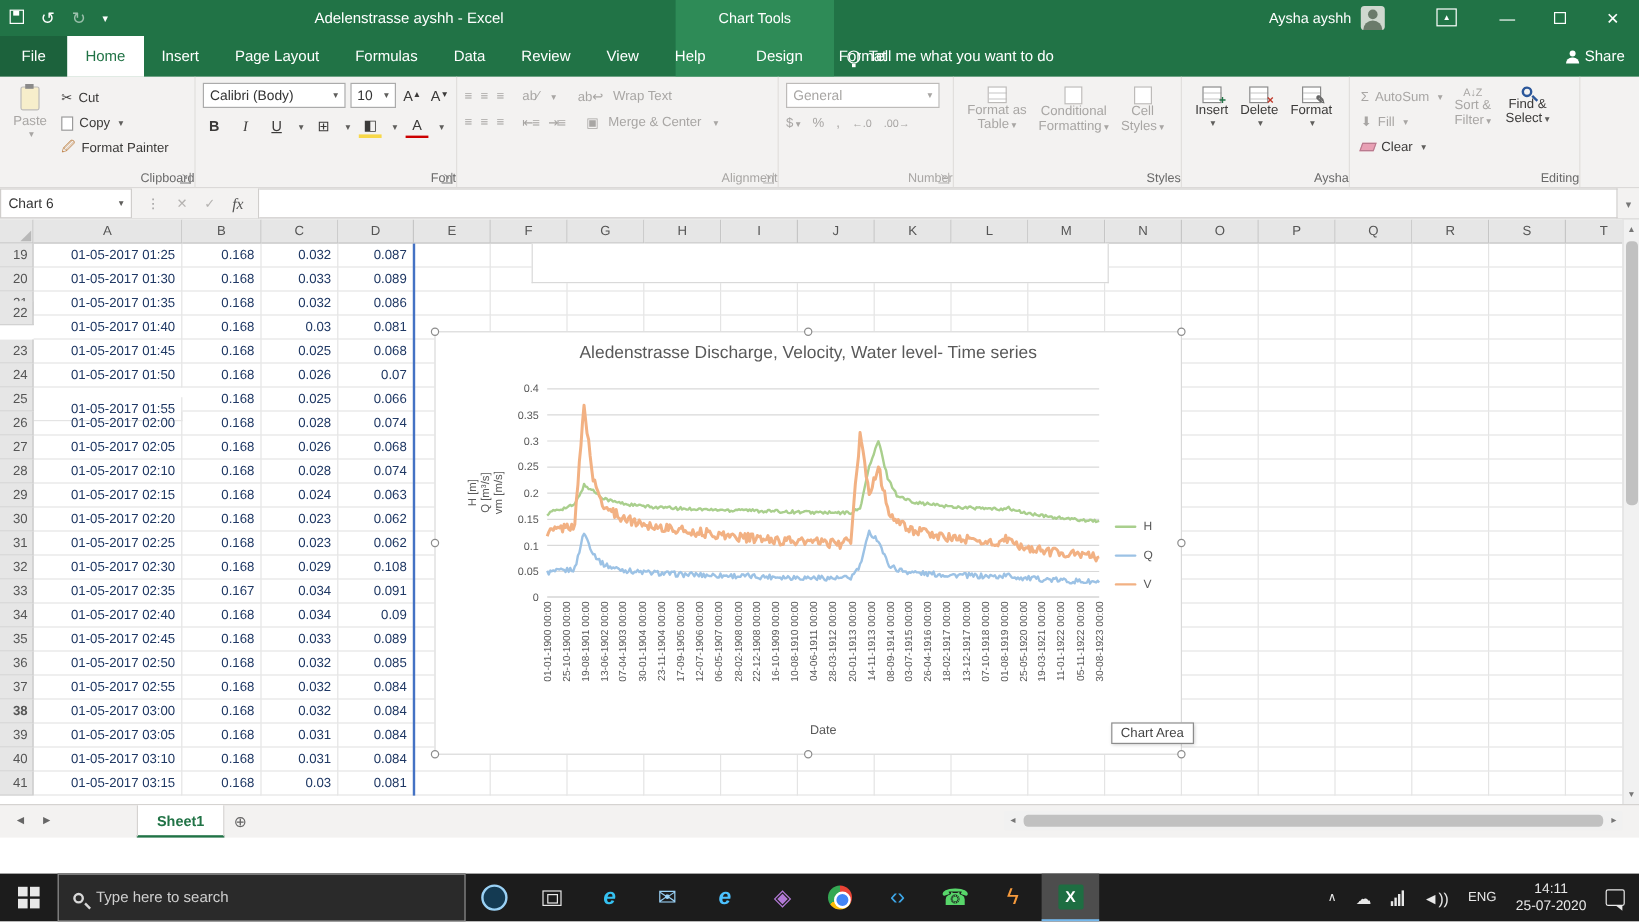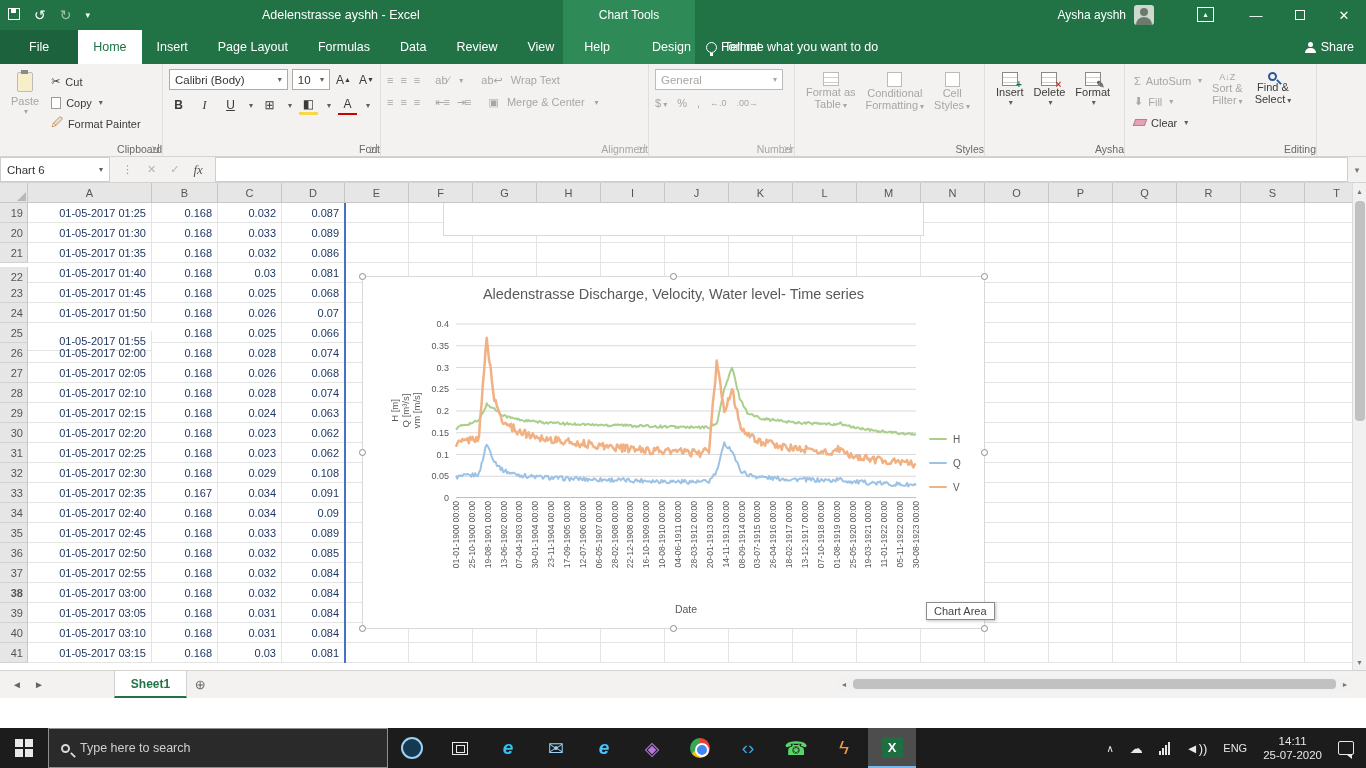--- a/index.html
+++ b/index.html
@@ -20,21 +20,21 @@
   .avatar:after{content:"";position:absolute;left:2px;top:12px;width:16px;height:10px;border-radius:8px 8px 0 0;background:#6b7b6b}
   .ribdisp{position:absolute;right:152px;top:7px;width:17px;height:15px;border:1px solid #fff;display:flex;align-items:center;justify-content:center;font-size:8px}
   .wctl{position:absolute;top:0;height:30px;width:44px;display:flex;align-items:center;justify-content:center;font-size:13px;color:#fff}
   .wmin{right:88px}.wmax{right:44px}.wclose{right:0}
   .maxbox{width:10px;height:10px;border:1px solid #fff}
   
   .tabrow{position:absolute;left:0;top:30px;width:1366px;height:34px;background:#217346}
   .ctxband-b{position:absolute;left:563px;top:0;width:132px;height:34px;background:#2e8b57}
   .tabs{position:absolute;left:0;top:0;height:34px;display:flex;align-items:stretch}
   .rtab{padding:0 15px;display:flex;align-items:center;font-size:12.5px;color:#fff;white-space:nowrap}
-  .rtab.file{background:rgba(0,0,0,.14);padding:0 29px}
+  .rtab.file{background:rgba(0,0,0,.14);padding:0 18px}
   .rtab.active{background:#fff;color:#217346}
   .tellme{position:absolute;left:706px;top:0;height:34px;display:flex;align-items:center;gap:7px;color:#fff;font-size:12.5px}
   .bulb{width:11px;height:11px;border:1.5px solid #fff;border-radius:50%;position:relative}
   .bulb:after{content:"";position:absolute;left:3px;top:10px;width:3px;height:3px;background:#fff}
   .share{position:absolute;right:12px;top:0;height:34px;display:flex;align-items:center;gap:6px;color:#fff;font-size:12.5px}
   .person{width:10px;height:10px;position:relative}
   .person:before{content:"";position:absolute;left:3px;top:0;width:5px;height:5px;border-radius:50%;background:#fff}
   .person:after{content:"";position:absolute;left:0;top:6px;width:11px;height:5px;border-radius:5px 5px 0 0;background:#fff}
   
   .ribbon{position:absolute;left:0;top:64px;width:1366px;height:93px;background:#f3f2f1;border-bottom:1px solid #d5d3d1;display:flex}
@@ -466,21 +466,21 @@
       <div class="cell" style="left: 729px; top: 60px; width: 64px; height: 20px;"></div>
       <div class="cell" style="left: 793px; top: 60px; width: 64px; height: 20px;"></div>
       <div class="cell" style="left: 857px; top: 60px; width: 64px; height: 20px;"></div>
       <div class="cell" style="left: 921px; top: 60px; width: 64px; height: 20px;"></div>
       <div class="cell" style="left: 985px; top: 60px; width: 64px; height: 20px;"></div>
       <div class="cell" style="left: 1049px; top: 60px; width: 64px; height: 20px;"></div>
       <div class="cell" style="left: 1113px; top: 60px; width: 64px; height: 20px;"></div>
       <div class="cell" style="left: 1177px; top: 60px; width: 64px; height: 20px;"></div>
       <div class="cell" style="left: 1241px; top: 60px; width: 64px; height: 20px;"></div>
       <div class="cell" style="left: 1305px; top: 60px; width: 64px; height: 20px;"></div>
-      <div class="rowh" style="top: 84px; height: 20px; text-align: center;">22</div>
+      <div class="rowh" style="top: 68px; height: 20px; text-align: center;">22</div>
       <div class="cell" style="left: 28px; top: 80px; width: 124px; height: 20px;">01-05-2017 01:40</div>
       <div class="cell" style="left: 152px; top: 80px; width: 66px; height: 20px;">0.168</div>
       <div class="cell" style="left: 218px; top: 80px; width: 64px; height: 20px;">0.03</div>
       <div class="cell" style="left: 282px; top: 80px; width: 63px; height: 20px;">0.081</div>
       <div class="cell" style="left: 345px; top: 80px; width: 64px; height: 20px;"></div>
       <div class="cell" style="left: 409px; top: 80px; width: 64px; height: 20px;"></div>
       <div class="cell" style="left: 473px; top: 80px; width: 64px; height: 20px;"></div>
       <div class="cell" style="left: 537px; top: 80px; width: 64px; height: 20px;"></div>
       <div class="cell" style="left: 601px; top: 80px; width: 64px; height: 20px;"></div>
       <div class="cell" style="left: 665px; top: 80px; width: 64px; height: 20px;"></div>

